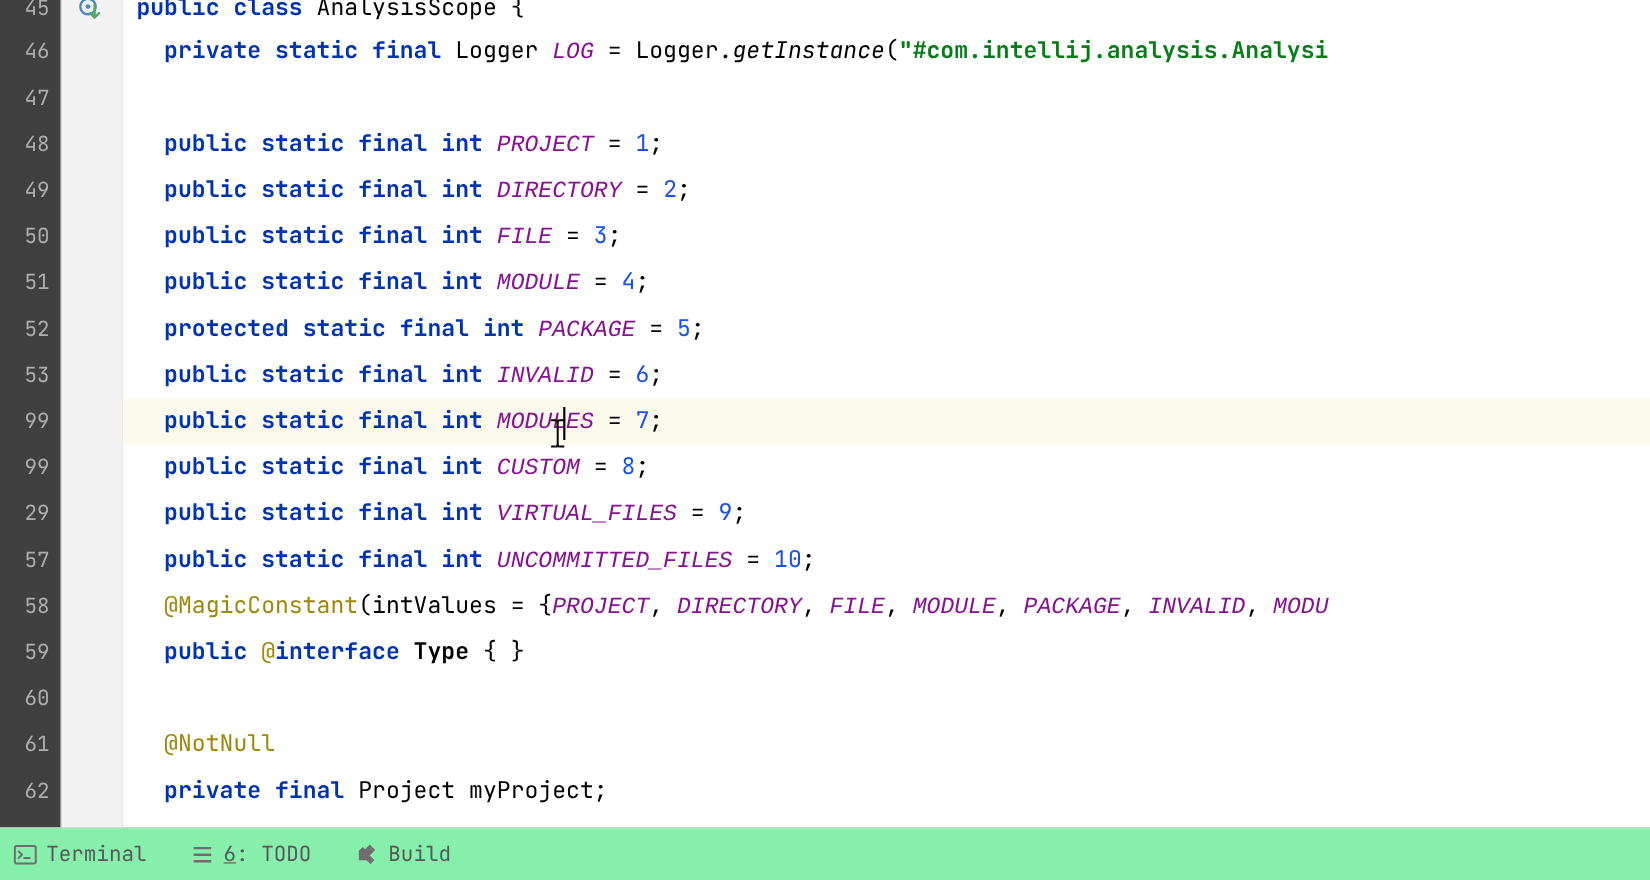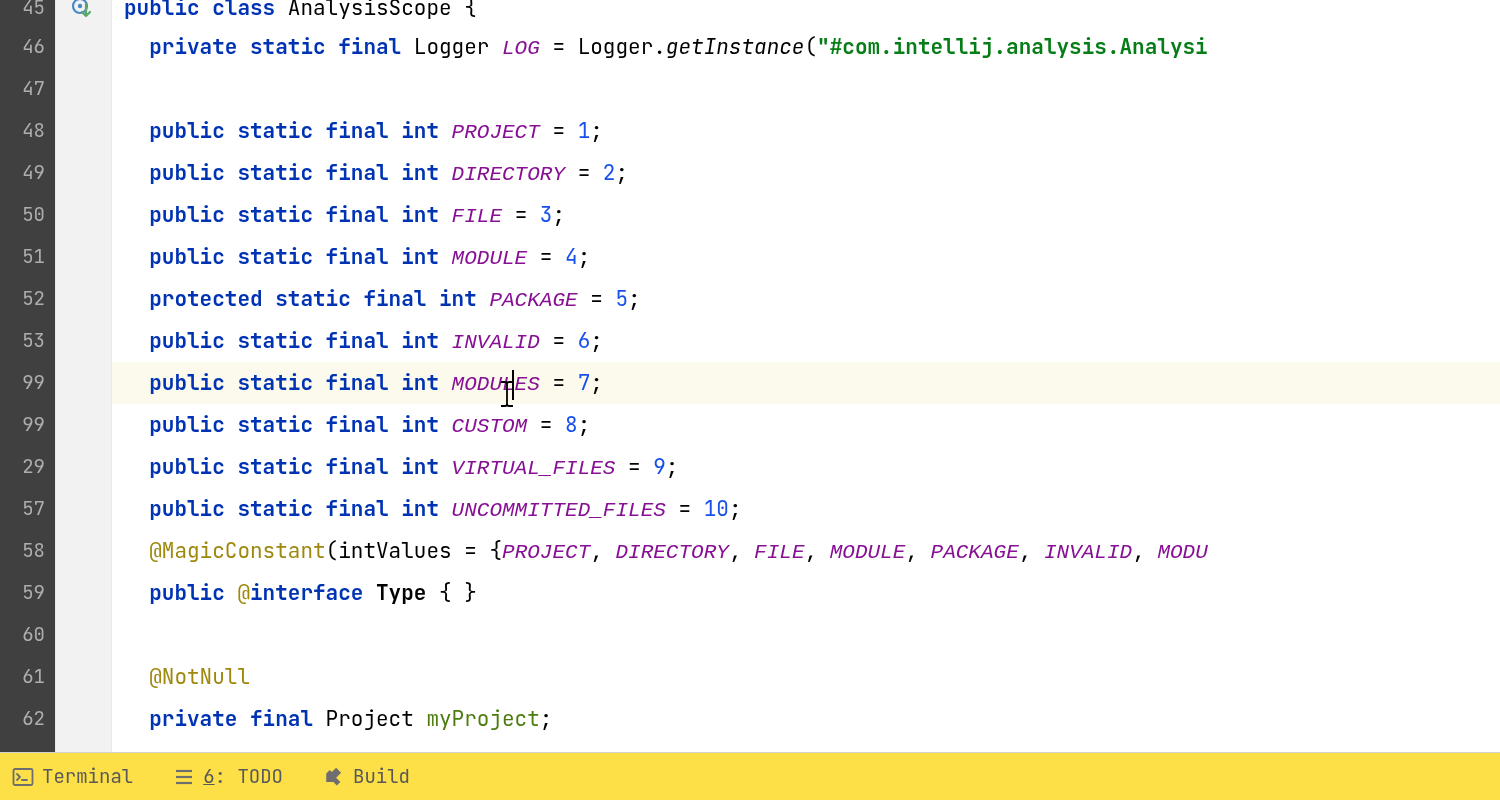--- a/index.html
+++ b/index.html
@@ -82,33 +82,33 @@
     .text-cursor {
       position: absolute;
       left: 498px;
       top: 380px;
       pointer-events: none;
     }
     .text-cursor svg { width: 18px; height: 28px; }
     .kw { color: #0033b3; font-weight: bold; }
     .type { color: #000000; }
     .const-field { color: #871094; font-style: italic; font-family: Liberation Mono, monospace; }
-    .field { color: #4d7c0f; }
+    .field { color: #000000; }
     .num { color: #1750eb; }
     .str { color: #067d17; font-weight: bold; }
     .anno { color: #9e880d; }
     .anno-param { color: #000; }
     .method { color: #000; font-style: italic; }
     .ident { color: #000; }
     .punct { color: #000; }
     .itype { color: #000; font-weight: bold; text-align: center; }
 
     .status-bar {
       height: 48px;
-      background: #fde047;
+      background: #86efac;
       border-top: 1px solid #d1d1d1;
       display: flex;
       align-items: center;
       padding: 0 12px;
       gap: 40px;
       font-size: 19px;
       color: #595959;
     }
     .status-item {
       display: flex;

